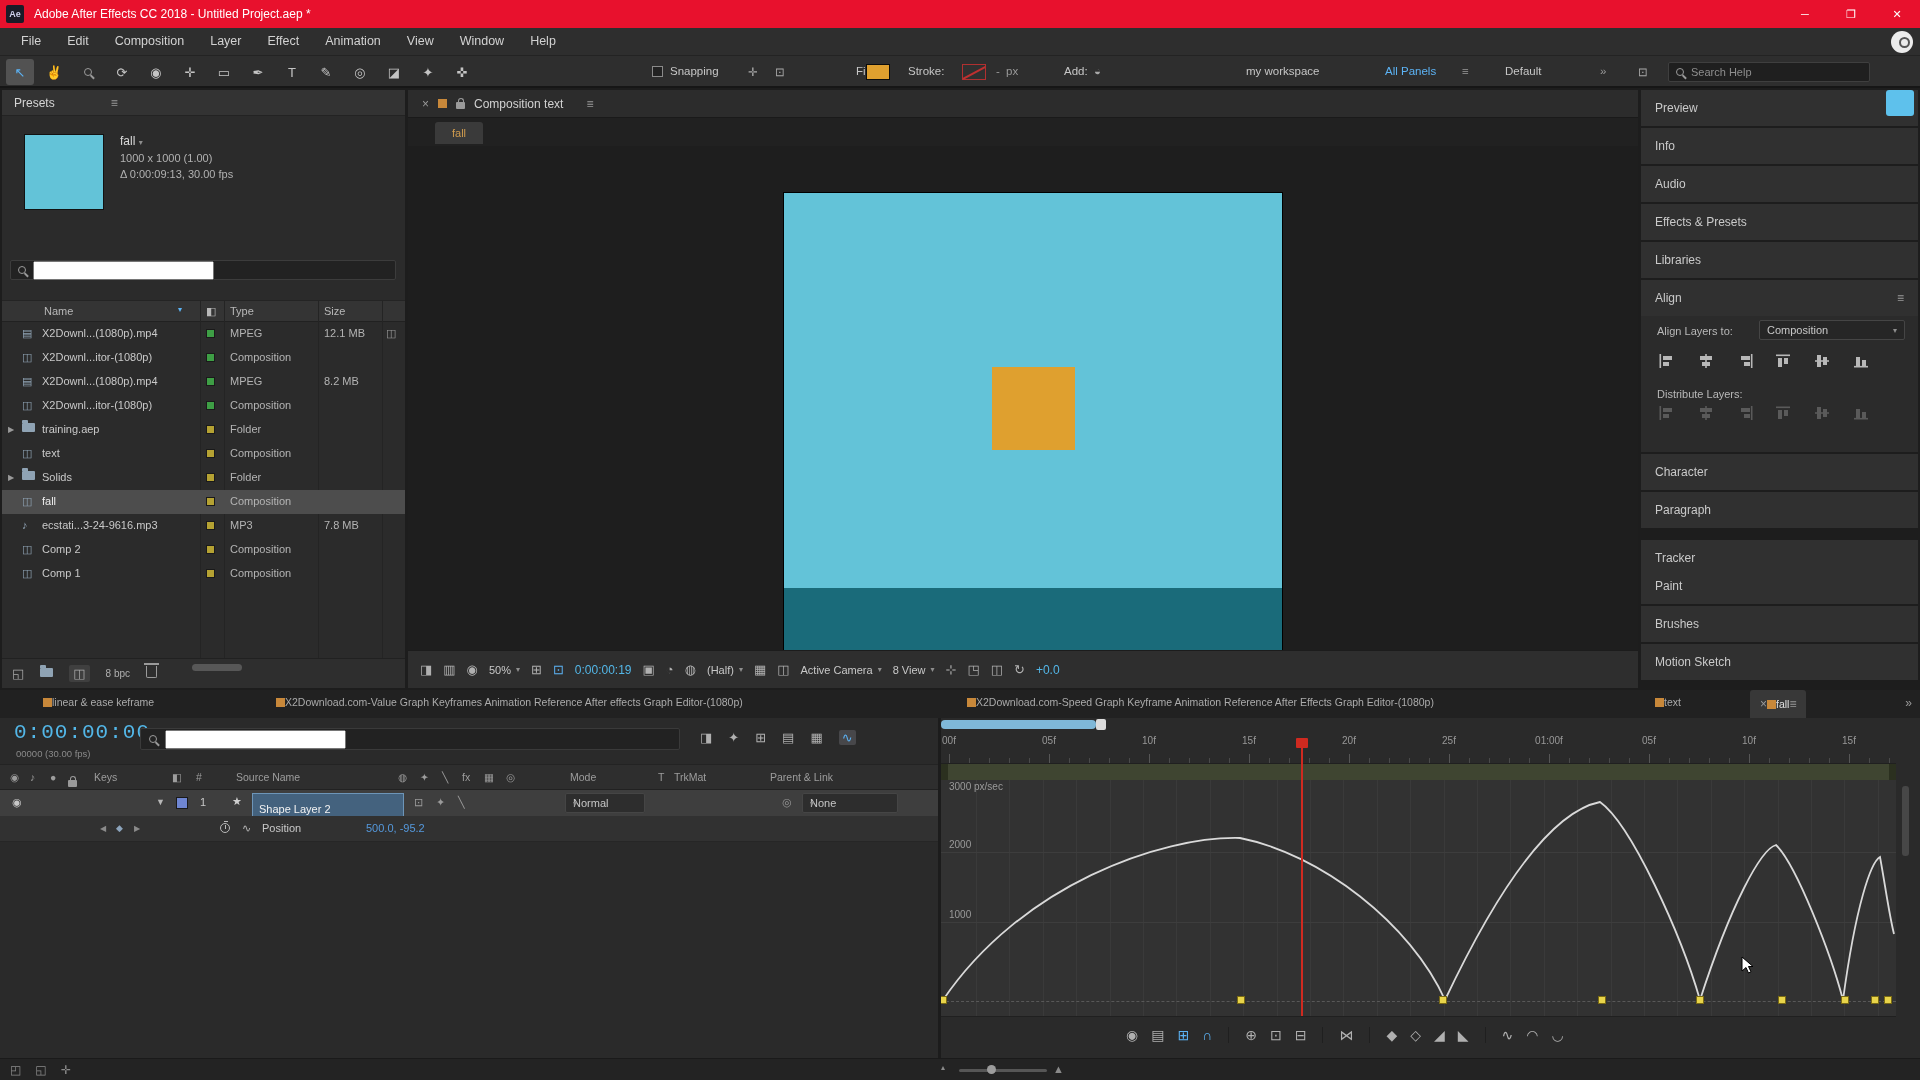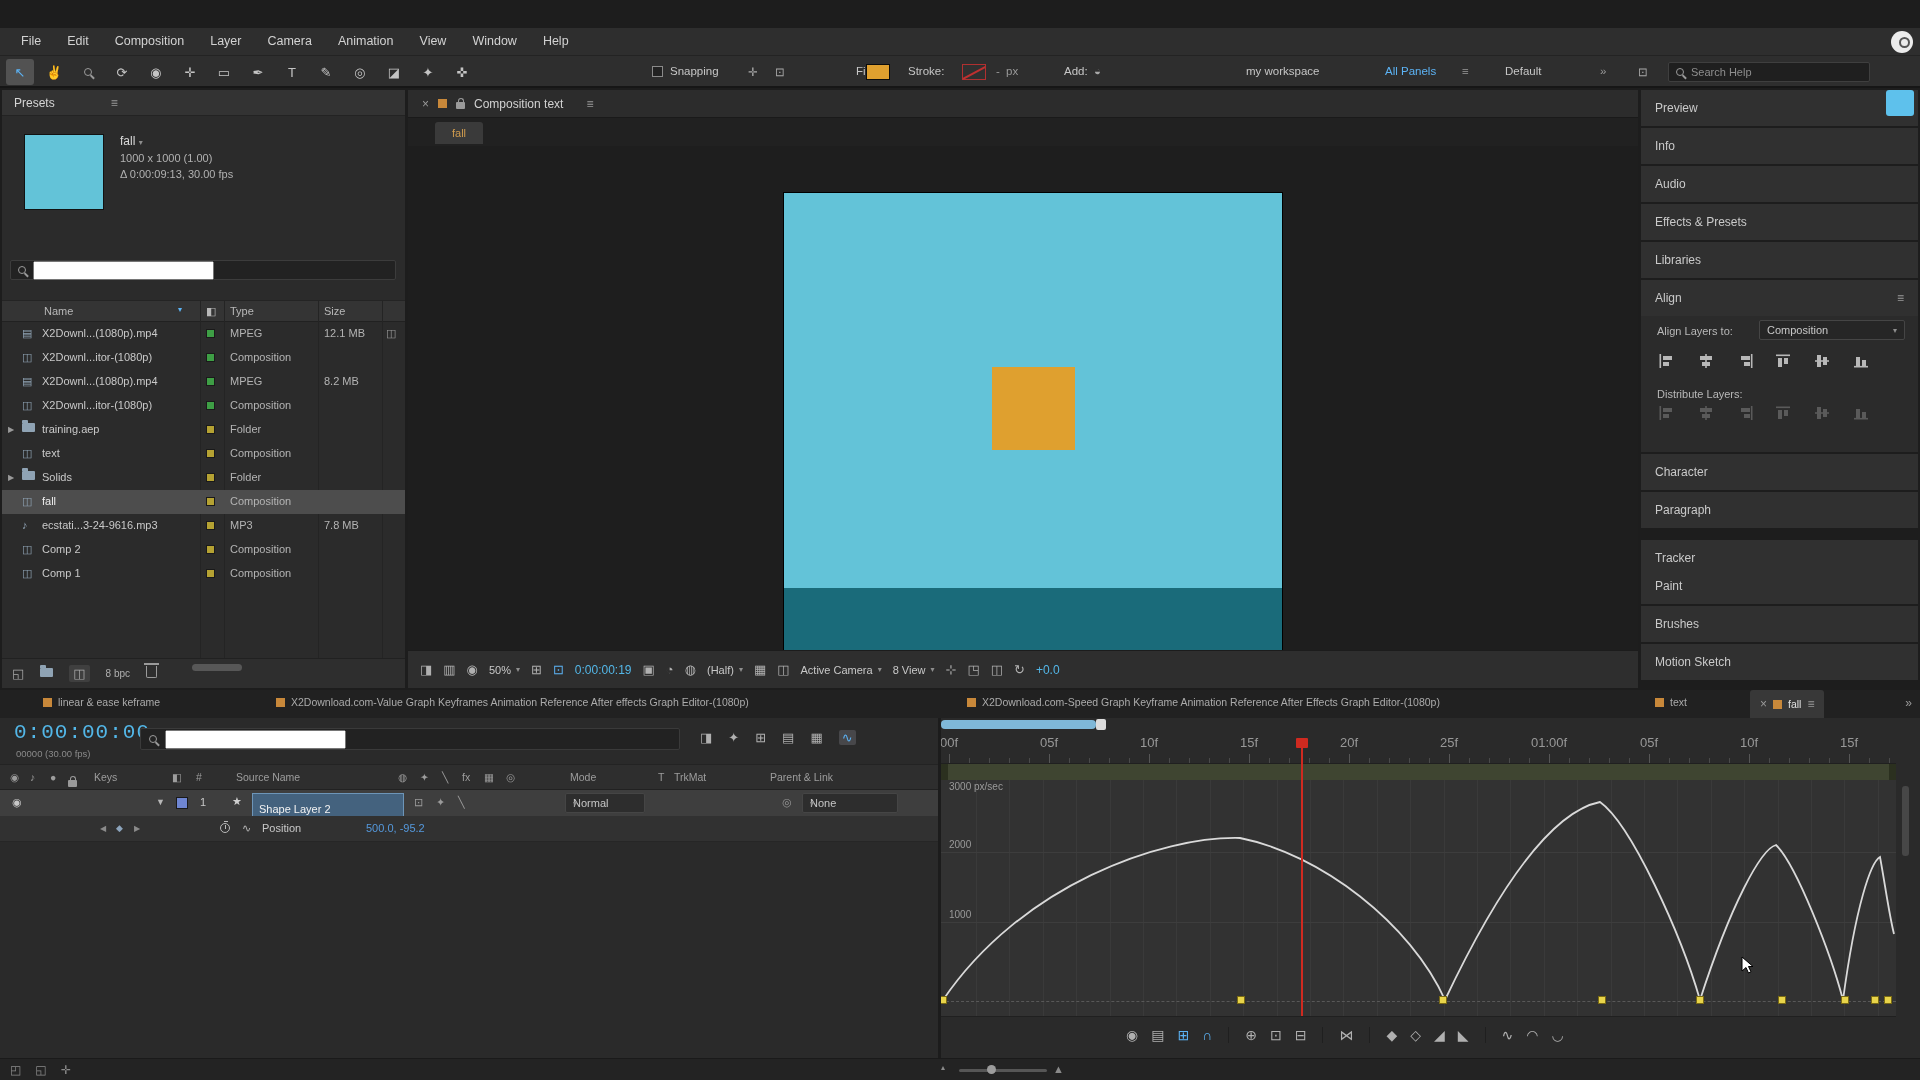--- a/index.html
+++ b/index.html
@@ -94,32 +94,32 @@
   #align-box{left:1641px;top:316px;width:277px;height:136px;background:#2b2b2b;}
   #align-box .lab{position:absolute;left:16px;font-size:11px;color:#b8b8b8;}
   #align-dd{position:absolute;left:118px;top:4px;width:146px;height:20px;background:#262626;border:1px solid #454545;border-radius:2px;display:flex;align-items:center;padding:0 7px;color:#c8c8c8;}
   #align-dd .caret{margin-left:auto;}
   #align-buttons,#dist-buttons{position:absolute;left:14px;display:flex;gap:17px;}
   .alnbtn{width:22px;height:18px;display:flex;align-items:center;justify-content:center;}
 
   
   #timeline{left:0;top:690px;width:1920px;height:390px;background:#2a2a2a;}
   #tl-tabs{position:absolute;left:0;top:0;width:100%;height:28px;background:#212121;}
-  .tltab{position:absolute;top:6px;display:flex;align-items:center;gap:6px;font-size:10.5px;color:#ababab;white-space:nowrap;}
+  .tltab{position:absolute;top:6px;display:flex;align-items:center;font-size:10.5px;color:#ababab;white-space:nowrap;}
   .tltab.active{top:0;height:28px;background:#383838;border-radius:3px 3px 0 0;padding:0 10px;color:#e0e0e0;}
   .tabx,.tabmenu{color:#9a9a9a;font-size:12px;}
   #tl-overflow{position:absolute;right:8px;top:6px;color:#9a9a9a;font-size:12px;}
   #tl-timecode{position:absolute;left:14px;top:31px;font-size:21px;color:#53b7e8;letter-spacing:1px;font-family:"Liberation Mono",monospace;}
   #tl-frameinfo{position:absolute;left:16px;top:58px;font-size:9.5px;color:#8a8a8a;}
   #tl-search{position:absolute;left:140px;top:38px;width:540px;height:22px;background:#222;border:1px solid #3a3a3a;border-radius:2px;display:flex;align-items:center;padding:0 8px;gap:8px;}
   #tl-header-icons{position:absolute;left:700px;top:40px;display:flex;gap:16px;}
   .tlicon{font-size:13px;color:#b0b0b0;}
   .tlicon.on{color:#5cb3f5;background:#47474a;border-radius:2px;padding:0 3px;}
   #ruler{position:absolute;left:941px;top:28px;width:955px;height:46px;border-bottom:1px solid #202020;}
-  .rlabel{position:absolute;top:17px;transform:translateX(-50%);color:#989898;font-size:13px;}
+  .rlabel{position:absolute;top:17px;transform:translateX(-50%);color:#989898;font-size:10px;}
   .tick{position:absolute;bottom:0;width:1px;height:5px;background:#4a4a4a;}
   .tick.big{height:9px;background:#565656;}
   #nav-bar{position:absolute;left:0;top:2px;width:155px;height:9px;background:#7fb8d8;border-radius:4px;}
   #nav-handle{position:absolute;left:155px;top:1px;width:10px;height:11px;background:#dcdcdc;border-radius:2px;}
   #workarea{position:absolute;left:941px;top:74px;width:955px;height:16px;background:#3f4531;}
   #workarea::before,#workarea::after{content:"";position:absolute;top:0;width:7px;height:100%;background:#2b301f;}
   #workarea::after{right:0;}
   #tl-colhead{position:absolute;left:0;top:74px;width:938px;height:26px;background:#2e2e2e;border-top:1px solid #232323;border-bottom:1px solid #212121;font-size:10.5px;color:#9d9d9d;}
   #tl-colhead span{position:absolute;top:6px;}
   #layer-row{position:absolute;left:0;top:100px;width:938px;height:26px;background:#3e3e3e;}
@@ -153,28 +153,37 @@
   #zoom-slider .trk{position:absolute;left:18px;top:10px;width:88px;height:3px;background:#565656;border-radius:2px;}
   #zoom-slider .knob{position:absolute;left:46px;top:6px;width:9px;height:9px;border-radius:50%;background:#9c9c9c;}
   #zoom-slider .mnt{position:absolute;top:4px;color:#8a8a8a;}
   #cursor{left:1740px;top:956px;}
 </style>
 </head>
 <body>
 
 <div id="app">
 
+  <div class="abs" id="titlebar">
+    <div id="ae-logo">Ae</div>
+    <span id="title-text">Adobe After Effects CC 2018 - Untitled Project.aep *</span>
+    <div id="win-controls">
+      <div class="winbtn">─</div>
+      <div class="winbtn">❐</div>
+      <div class="winbtn">✕</div>
+    </div>
+  </div>
 
   <div class="abs" id="menubar">
     <div id="menu-items">
         <div class="menu-item">File</div>
         <div class="menu-item">Edit</div>
         <div class="menu-item">Composition</div>
         <div class="menu-item">Layer</div>
-        <div class="menu-item">Camera</div>
+        <div class="menu-item">Effect</div>
         <div class="menu-item">Animation</div>
         <div class="menu-item">View</div>
         <div class="menu-item">Window</div>
         <div class="menu-item">Help</div>
       </div>
     <div id="help-circle"></div>
   </div>
 
   <div class="abs" id="toolbar">
     <div id="tools">

